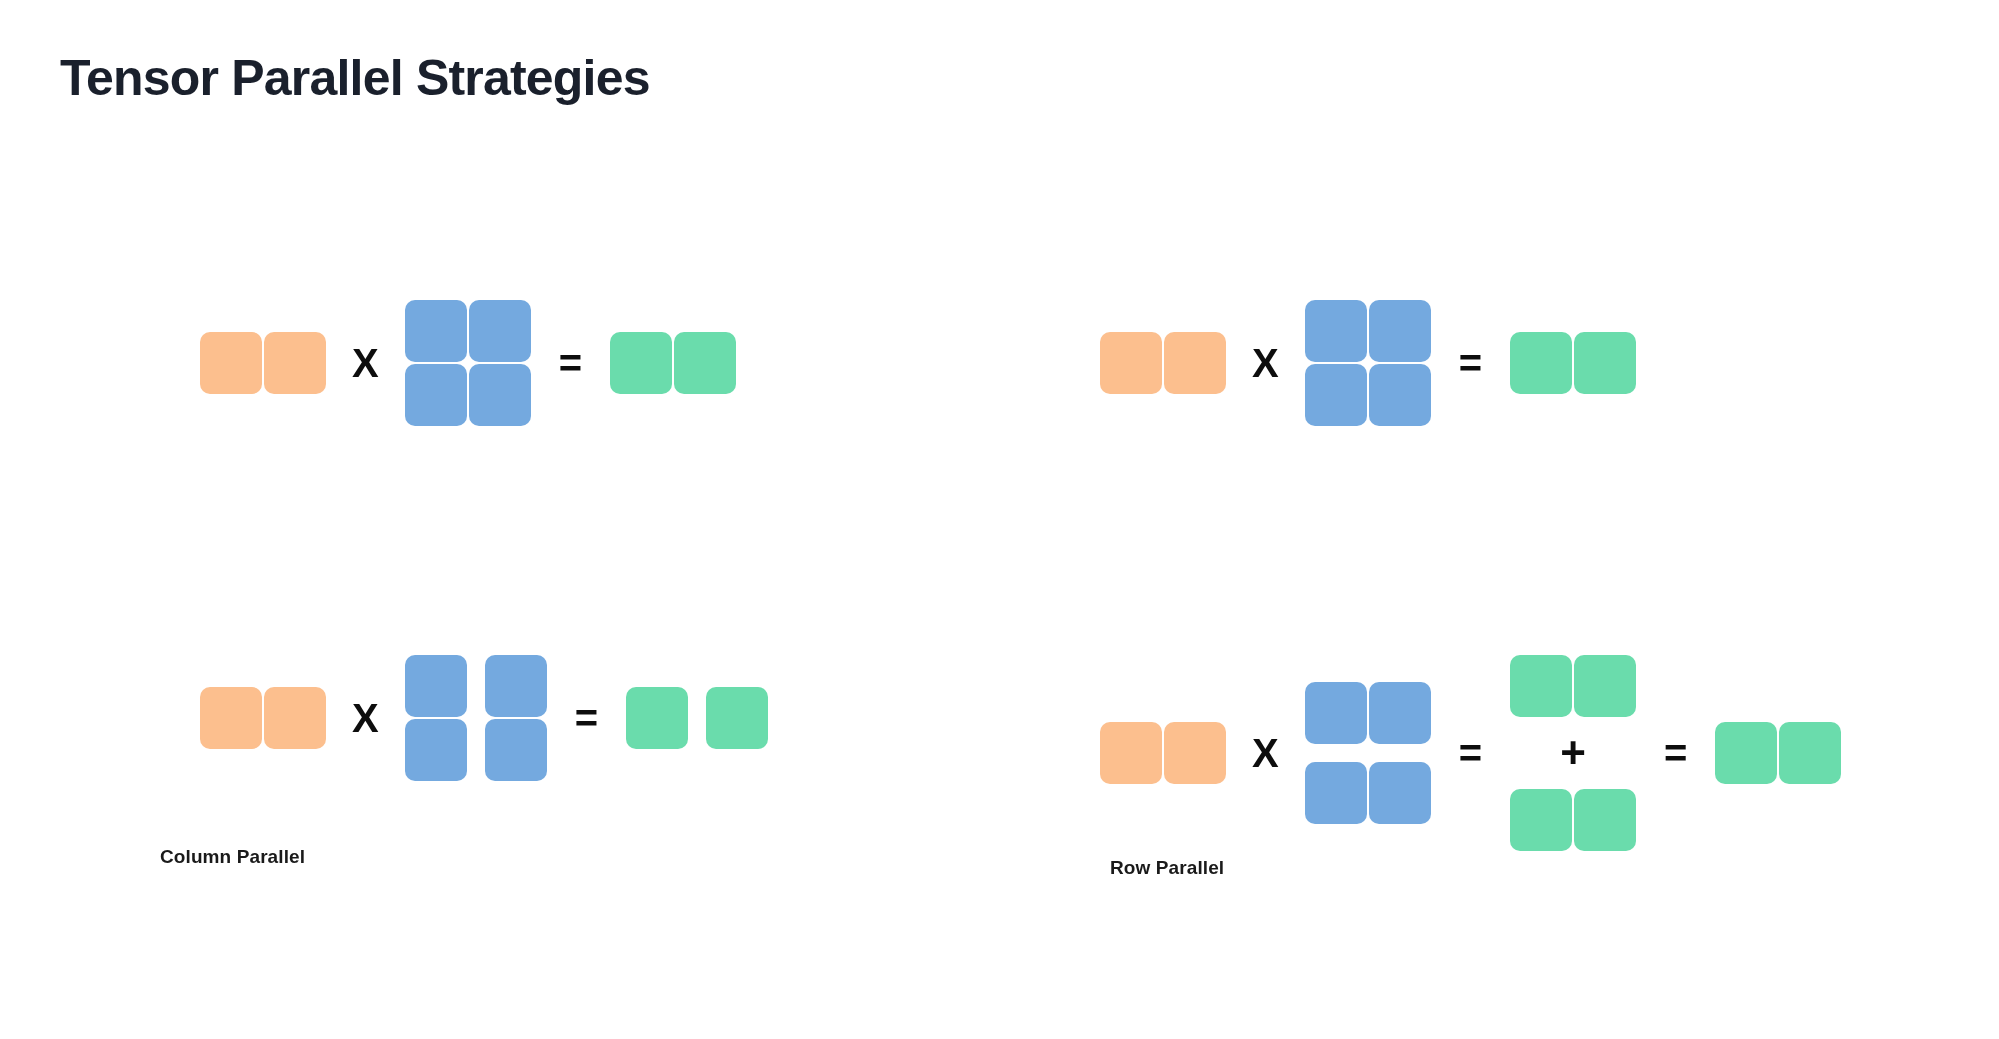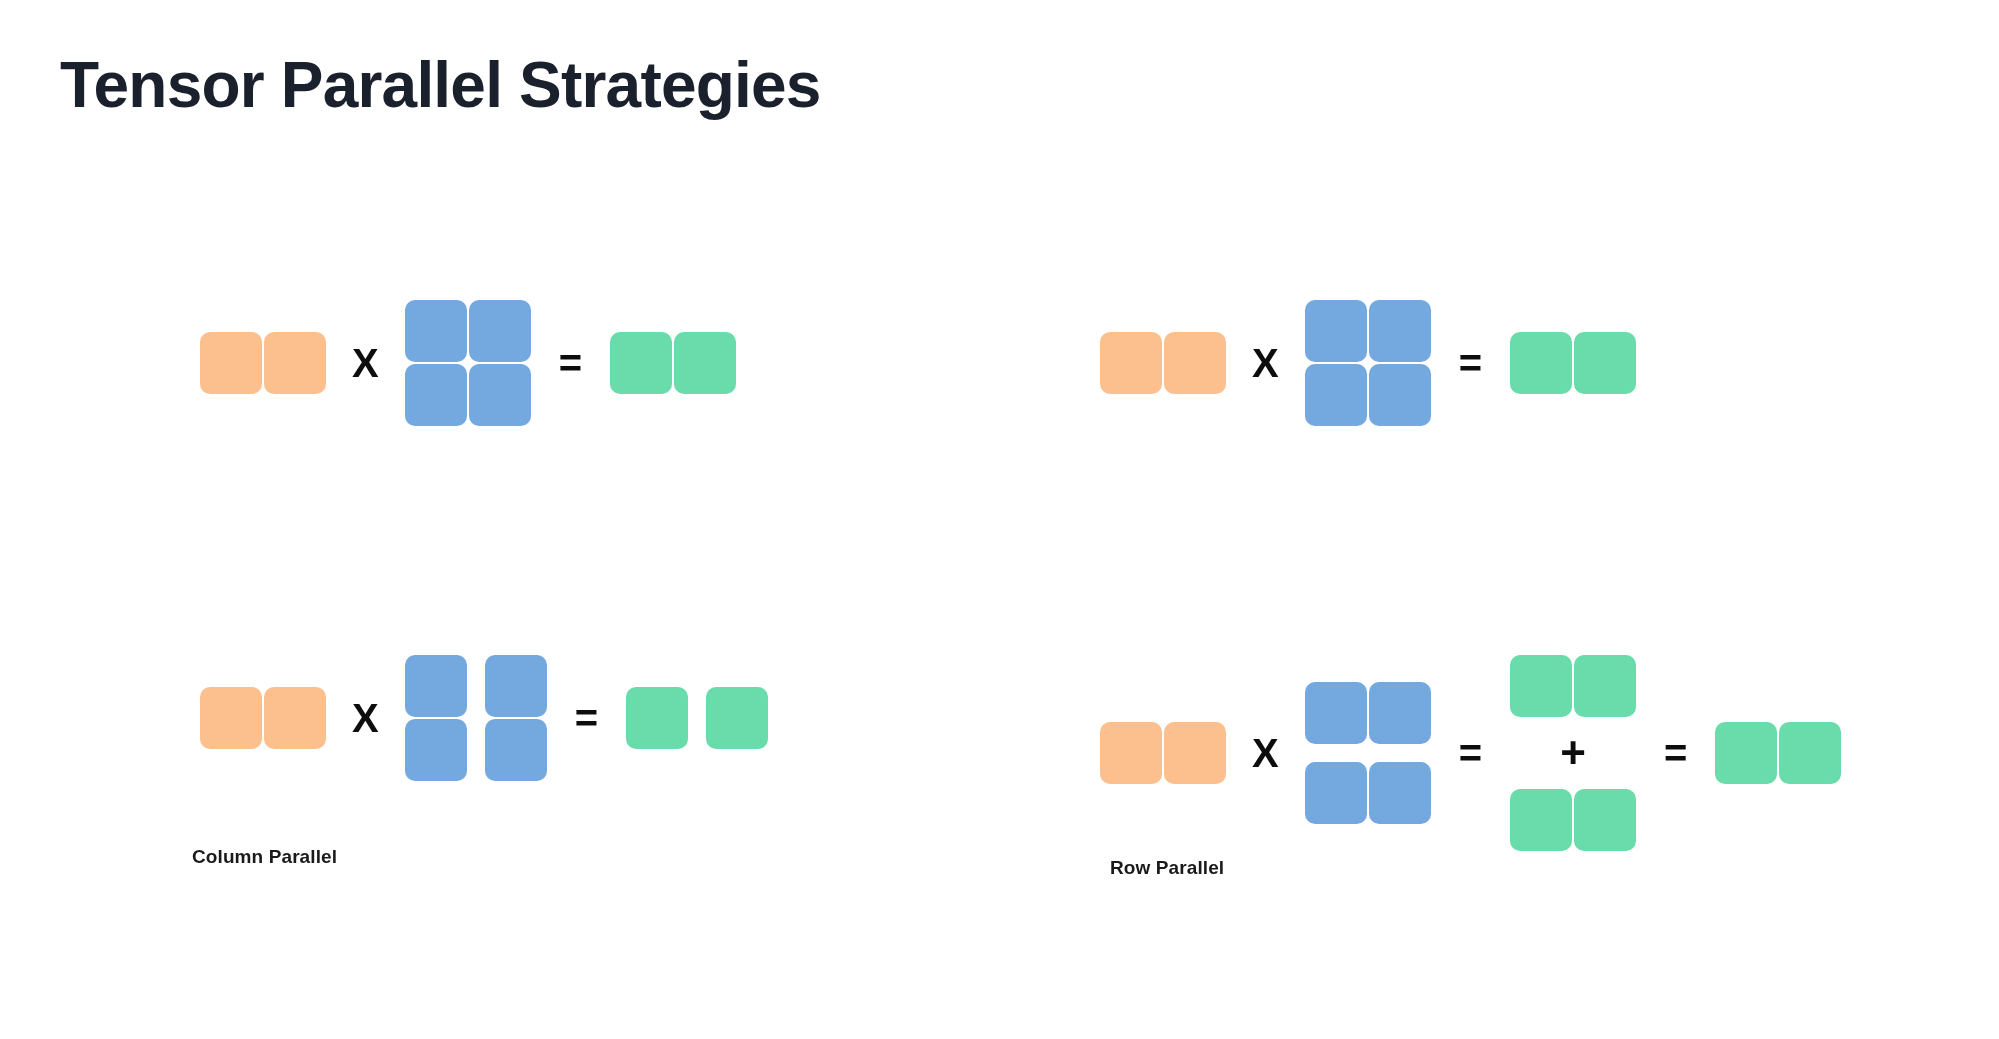--- a/index.html
+++ b/index.html
@@ -15,21 +15,21 @@
     font-family: "Liberation Sans", "DejaVu Sans", sans-serif;
     color: #1a202c;
     position: relative;
   }
 
   
   .page-title {
     position: absolute;
     left: 60px;
     top: 52px;
-    font-size: 64px;
+    font-size: 50px;
     font-weight: 700;
     letter-spacing: -0.8px;
     line-height: 1.05;
     color: #1a202c;
     white-space: nowrap;
   }
 
   
   .canvas {
     position: absolute;
@@ -113,21 +113,21 @@
 
   
   .caption {
     position: absolute;
     font-size: 19px;
     font-weight: 700;
     color: #1a1a1a;
     letter-spacing: 0.1px;
     white-space: nowrap;
   }
-  #caption-column-parallel { left: 192px;  top: 846px; }
+  #caption-column-parallel { left: 160px;  top: 846px; }
   #caption-row-parallel    { left: 1110px; top: 857px; }
 </style>
 </head>
 <body style="background: rgb(255, 255, 255);">
 
 <div class="page-title" style="color: rgb(26, 32, 44);">Tensor Parallel Strategies</div>
 
 <div class="canvas">
 
   <div class="diagram" id="diagram-topleft">

